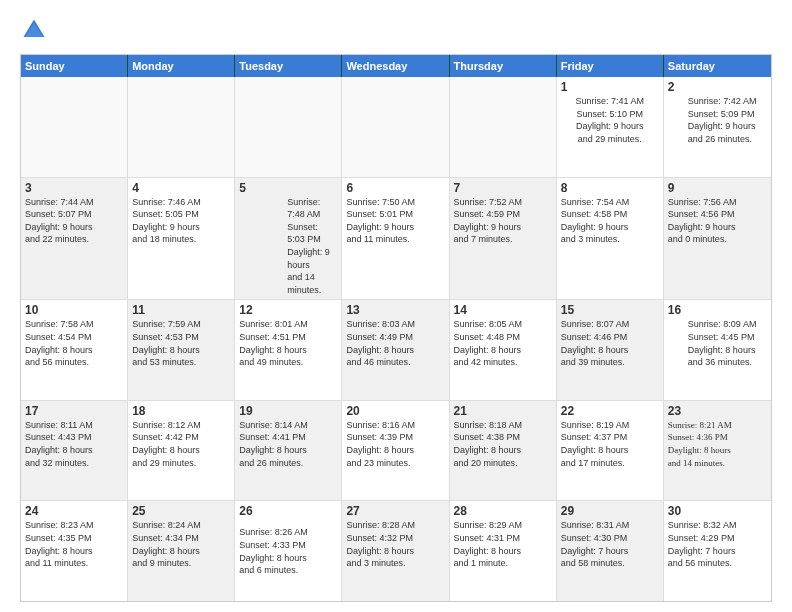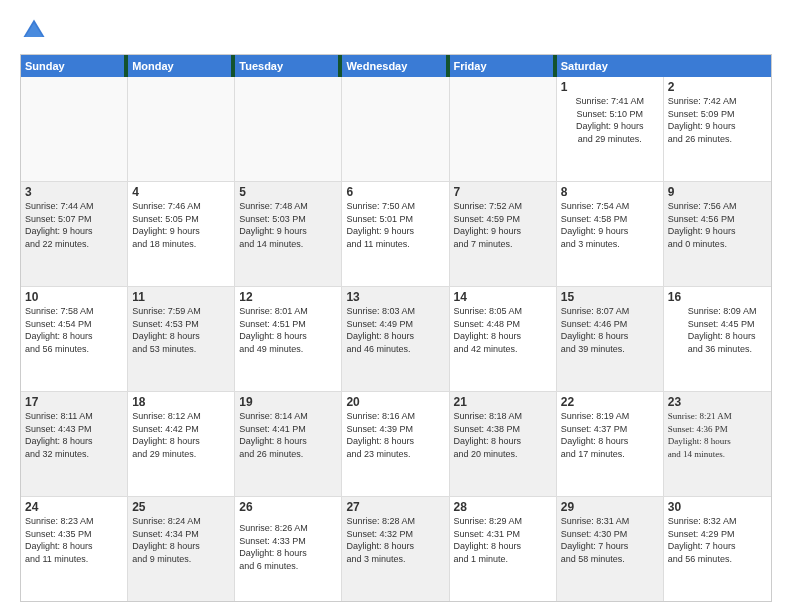--- a/index.html
+++ b/index.html
@@ -63,21 +63,21 @@
       display: grid;
       grid-template-columns: repeat(7, 1fr);
       background: #3a7bd5;
     }
     .cal-header-cell {
       color: #fff;
       font-size: 11px;
       font-weight: bold;
       padding: 5px 4px;
       text-align: left;
-      border-right: 4px solid #14532d;
+      border-right: 1px solid #14532d;
     }
     .cal-header-cell:last-child { border-right: none; }
     .cal-body {
       flex: 1;
       display: flex;
       flex-direction: column;
     }
     .cal-row {
       display: grid;
       grid-template-columns: repeat(7, 1fr);
@@ -129,40 +129,41 @@
       <div class="location"></div>
     </div>
   </div>
 
   <div class="calendar">
     <div class="cal-header">
     <div class="cal-header-cell">Sunday</div>
         <div class="cal-header-cell">Monday</div>
         <div class="cal-header-cell">Tuesday</div>
         <div class="cal-header-cell">Wednesday</div>
+        <div class="cal-header-cell">Thursday</div>
         <div class="cal-header-cell">Friday</div>
         <div class="cal-header-cell">Saturday</div>
       </div>
     <div class="cal-body">
     <div class="cal-row">
           <div class="cal-cell empty"></div>
           <div class="cal-cell empty"></div>
           <div class="cal-cell empty"></div>
           <div class="cal-cell empty"></div>
           <div class="cal-cell empty"></div>
           <div class="cal-cell">
             <span class="day-num">1</span>
             <div class="day-info" style="white-space: pre-line; text-align: center;">Sunrise: 7:41 AM
 Sunset: 5:10 PM
 Daylight: 9 hours
 and 29 minutes.</div>
           </div>
           <div class="cal-cell">
             <span class="day-num">2</span>
-            <div class="day-info" style="white-space: pre-line;">Sunrise: 7:42 AM
+            <div class="day-info" style="white-space: pre-line; margin-left: 20px;">Sunrise: 7:42 AM
 Sunset: 5:09 PM
 Daylight: 9 hours
 and 26 minutes.</div>
           </div>
         </div>
         <div class="cal-row">
           <div class="cal-cell shaded">
             <span class="day-num">3</span>
             <div class="day-info" style="white-space: pre-line;">Sunrise: 7:44 AM
 Sunset: 5:07 PM
@@ -171,21 +172,21 @@
           </div>
           <div class="cal-cell">
             <span class="day-num">4</span>
             <div class="day-info" style="white-space: pre-line;">Sunrise: 7:46 AM
 Sunset: 5:05 PM
 Daylight: 9 hours
 and 18 minutes.</div>
           </div>
           <div class="cal-cell shaded">
             <span class="day-num">5</span>
-            <div class="day-info" style="white-space: pre-line;">Sunrise: 7:48 AM
+            <div class="day-info" style="white-space: pre-line; margin-left: 48px;">Sunrise: 7:48 AM
 Sunset: 5:03 PM
 Daylight: 9 hours
 and 14 minutes.</div>
           </div>
           <div class="cal-cell">
             <span class="day-num">6</span>
             <div class="day-info" style="white-space: pre-line;">Sunrise: 7:50 AM
 Sunset: 5:01 PM
 Daylight: 9 hours
 and 11 minutes.</div>

